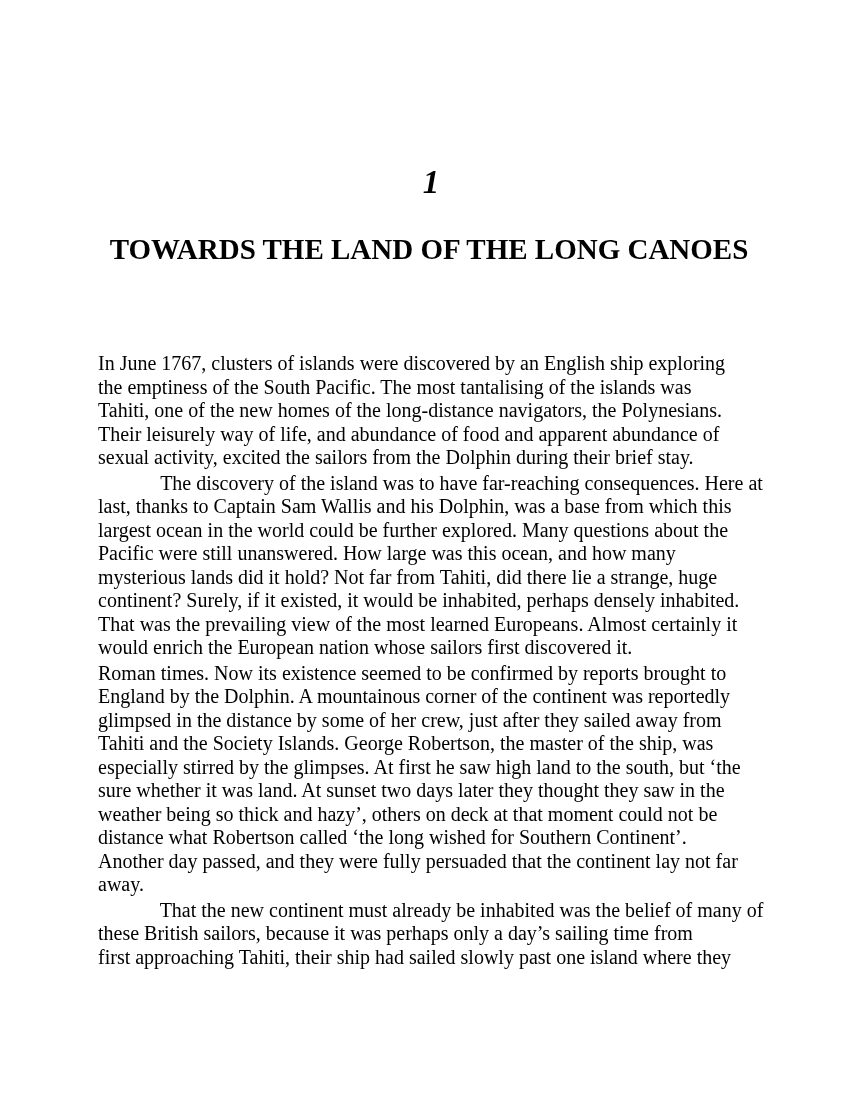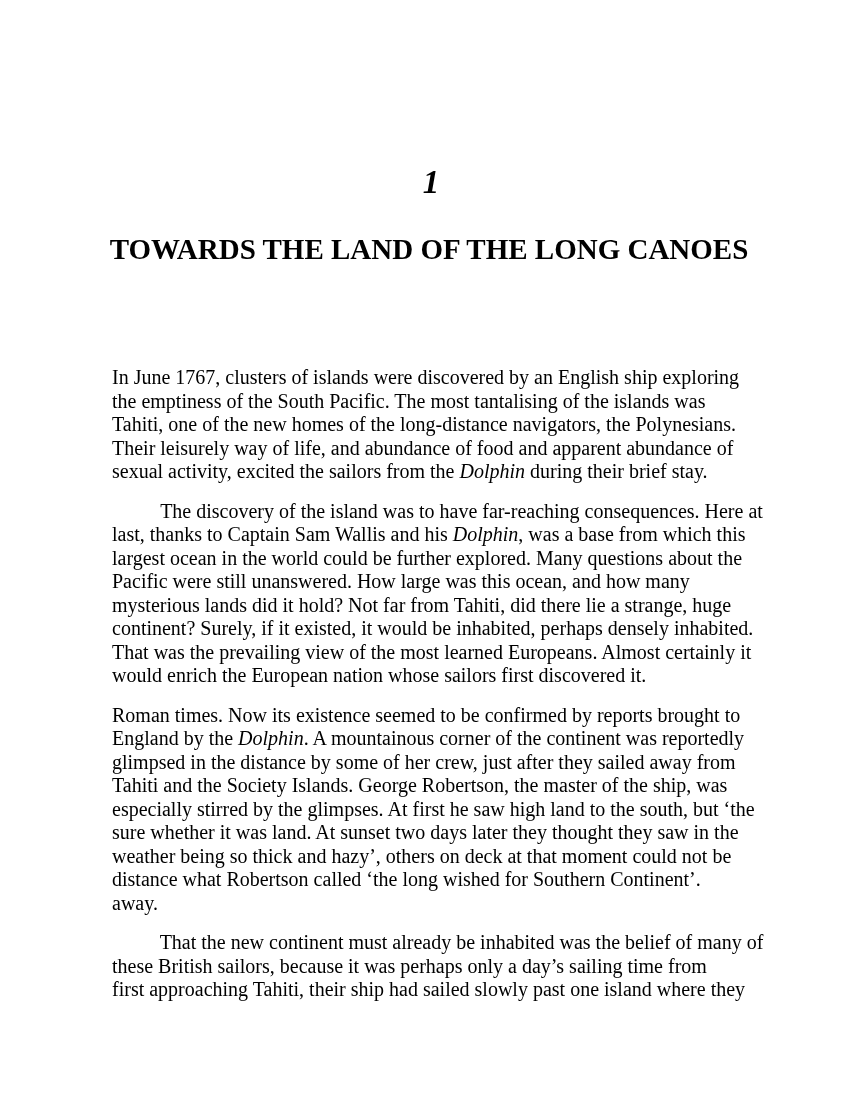--- a/index.html
+++ b/index.html
@@ -43,33 +43,32 @@
     position: absolute;
     top: 350px;
     left: 96px;
     width: 700px;
     height: 675px;            
     overflow: hidden;
     font-size: 20px;
     line-height: 23.5px;
   }
   .paragraph {
-    margin: 16px;
+    margin: 2px;
     padding: 0;
   }
   .text-line {
     white-space: nowrap;
     height: 23.5px;
   }
   .text-line.first-indent {
     padding-left: 31px;
     text-align: center;
   }
   .run-italic {
-    font-style: italic;
     text-align: center;
   }
 </style>
 </head>
 <body>
 
 <div class="page">
   <div class="chapter-number">1</div>
   <h1 class="chapter-title">TOWARDS THE LAND OF THE LONG CANOES</h1>
   <div class="body-text" id="body-text">
@@ -92,20 +91,21 @@
       </div>
       <div class="paragraph">
         <div class="text-line"><span class="run-regular">Roman times. Now its existence seemed to be confirmed by reports brought to</span></div>
         <div class="text-line"><span class="run-regular">England by the </span><span class="run-italic">Dolphin</span><span class="run-regular">. A mountainous corner of the continent was reportedly</span></div>
         <div class="text-line"><span class="run-regular">glimpsed in the distance by some of her crew, just after they sailed away from</span></div>
         <div class="text-line"><span class="run-regular">Tahiti and the Society Islands. George Robertson, the master of the ship, was</span></div>
         <div class="text-line"><span class="run-regular">especially stirred by the glimpses. At first he saw high land to the south, but ‘the</span></div>
         <div class="text-line"><span class="run-regular">sure whether it was land. At sunset two days later they thought they saw in the</span></div>
         <div class="text-line"><span class="run-regular">weather being so thick and hazy’, others on deck at that moment could not be</span></div>
         <div class="text-line"><span class="run-regular">distance what Robertson called ‘the long wished for Southern Continent’.</span></div>
+        <div class="text-line"><span class="run-regular">Another day passed, and they were fully persuaded that the continent lay not far</span></div>
         <div class="text-line"><span class="run-regular">away.</span></div>
       </div>
       <div class="paragraph">
         <div class="text-line first-indent"><span class="run-regular">That the new continent must already be inhabited was the belief of many of</span></div>
         <div class="text-line"><span class="run-regular">these British sailors, because it was perhaps only a day’s sailing time from</span></div>
         <div class="text-line"><span class="run-regular">first approaching Tahiti, their ship had sailed slowly past one island where they</span></div>
       </div>
     </div>
 </div>
 

